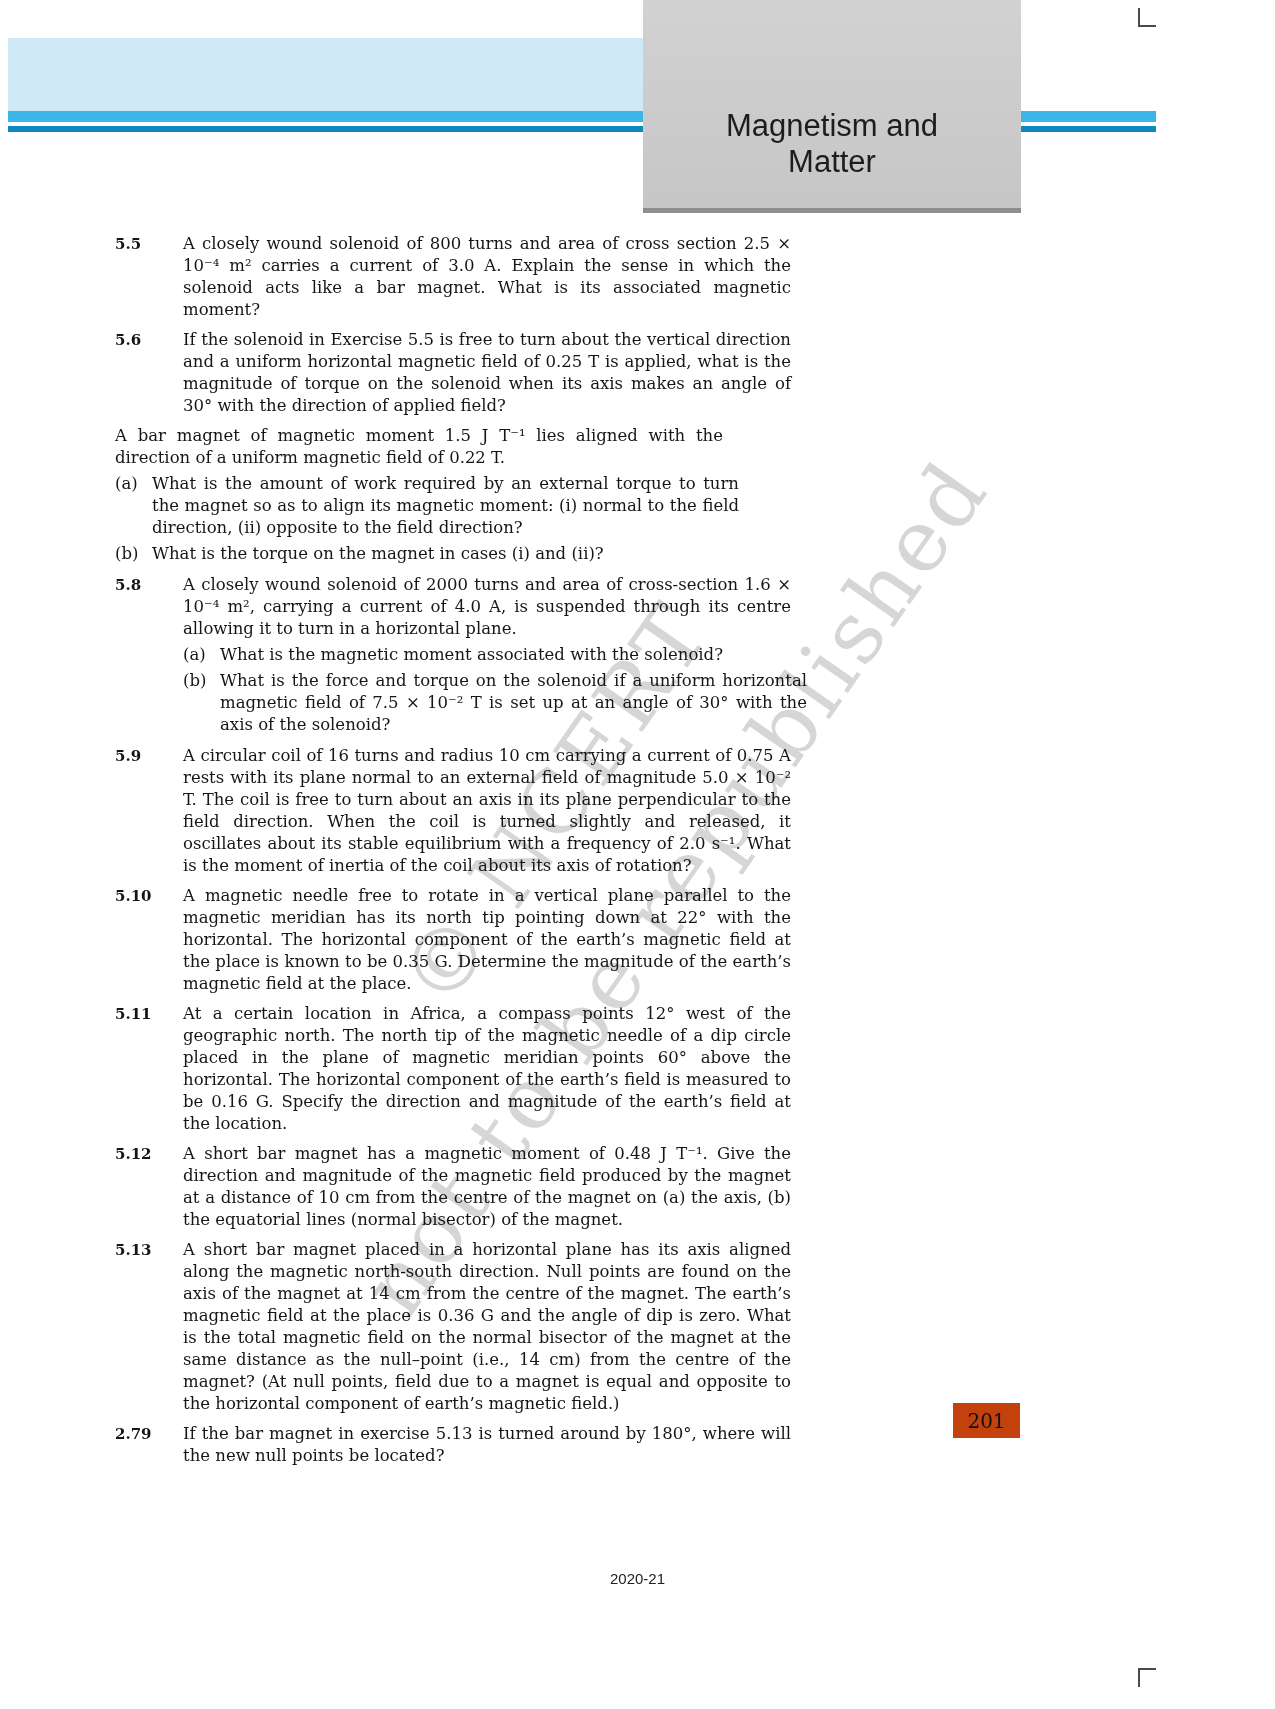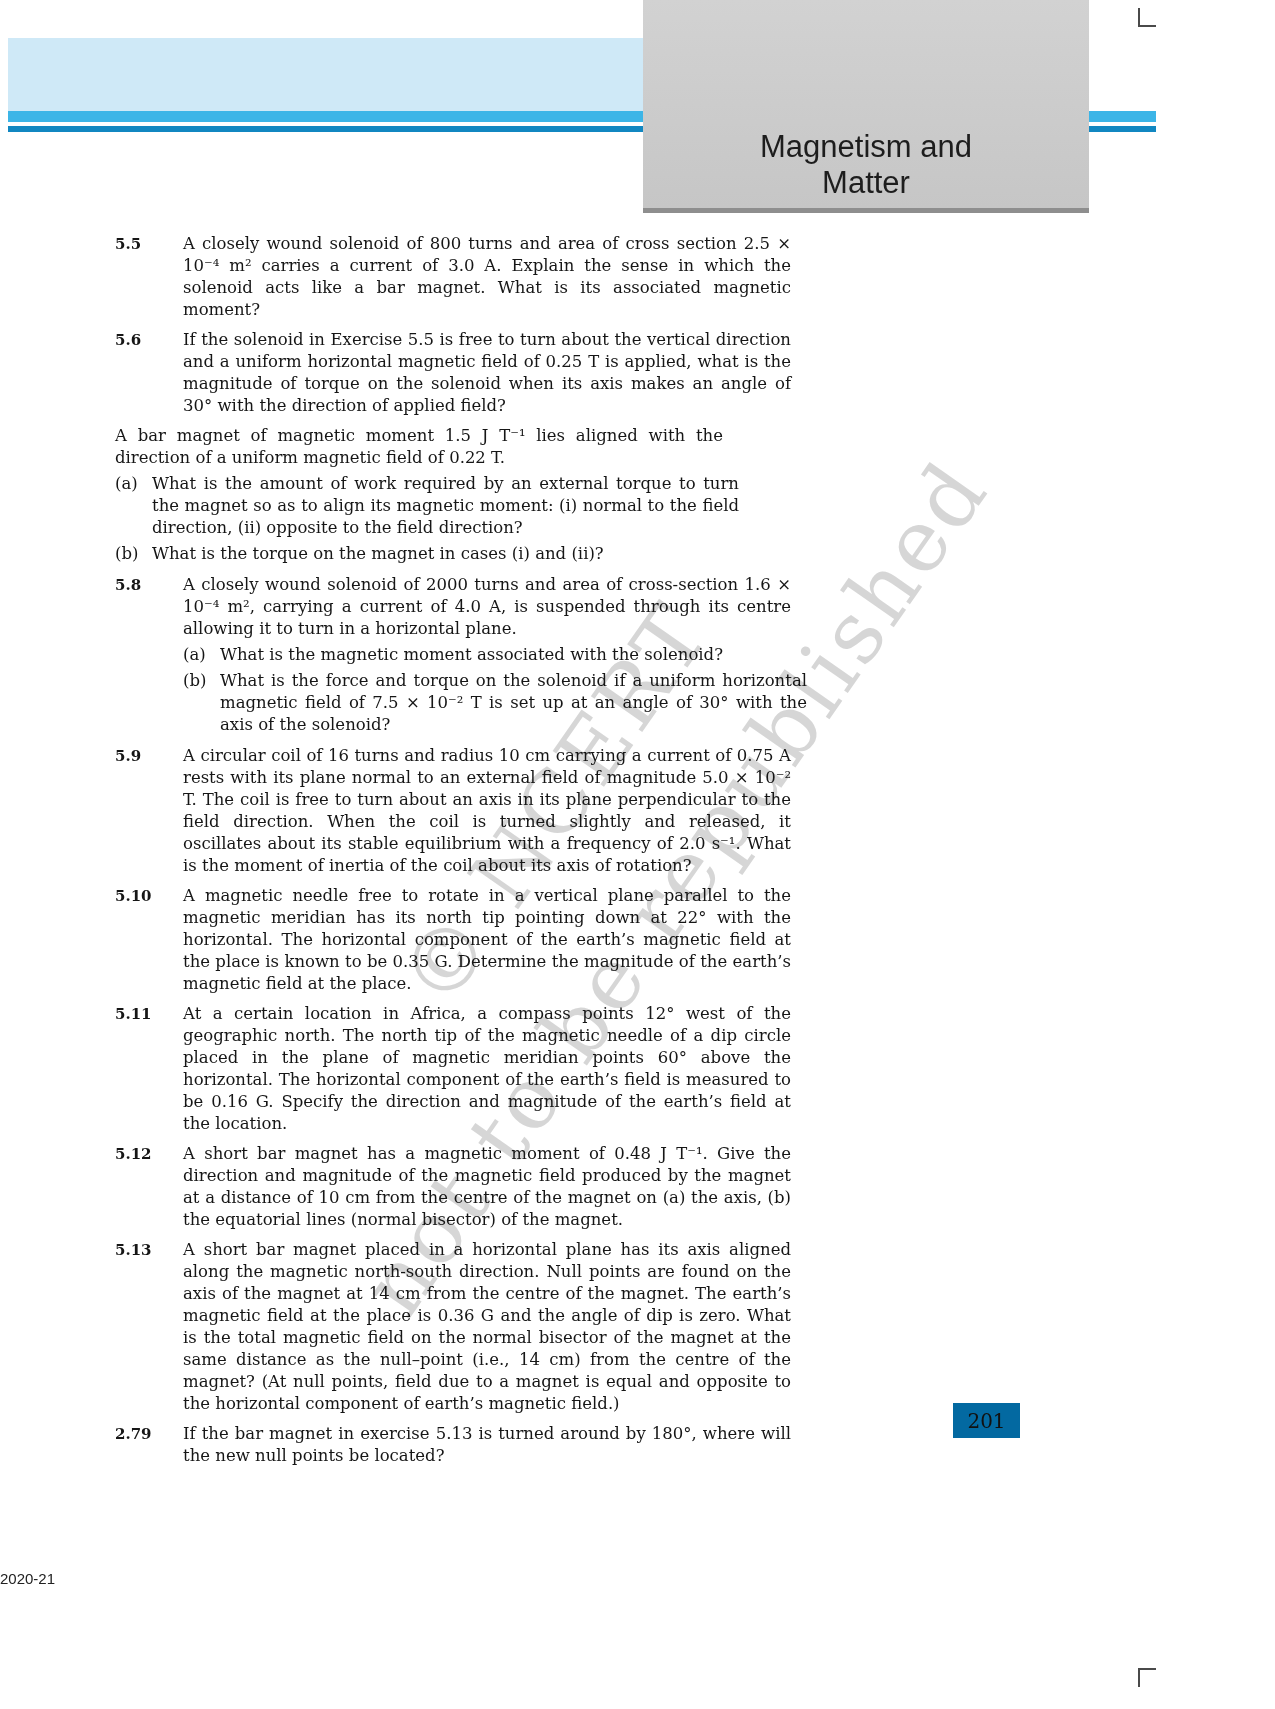--- a/index.html
+++ b/index.html
@@ -26,27 +26,27 @@
     z-index: 1;
   }
   .stripe-2 {
     position: absolute; left: 8px; top: 126px;
     width: 1148px; height: 6px;
     background: #1187c1;
     z-index: 1;
   }
   .title-box {
     position: absolute; left: 643px; top: 0;
-    width: 446px; height: 213px;
+    width: 378px; height: 213px;
     background: linear-gradient(180deg, #d2d2d2 0%, #c6c6c6 100%);
     border-bottom: 5px solid #8e8e8e;
     box-sizing: border-box;
     display: flex; flex-direction: column;
     justify-content: flex-end; align-items: center;
-    padding-bottom: 6px;
+    padding-bottom: 27px;
     z-index: 2;
   }
   .page-title {
     font-family: "Liberation Sans", sans-serif;
     font-size: 31px; line-height: 1.18;
     color: #1d1d1d; text-align: center;
   }
 
   
   .watermark {
@@ -81,28 +81,28 @@
     text-align: justify;
   }
   .ex-main { margin: 0 16px 3px 0; }
   .ex-sub { position: relative; padding-left: 37px; margin: 4px 0; }
   .sub-label { position: absolute; left: 0; top: 0; }
 
   
   .page-badge {
     position: absolute; left: 953px; top: 1403px;
     width: 67px; height: 35px;
-    background: #0369a1;
+    background: #c2410c;
     display: flex; align-items: center; justify-content: center;
     font-size: 20px; color: #111;
     z-index: 3;
   }
   .footer {
     position: absolute; left: 0; top: 1570px;
-    width: 1275px; 
+    width: 1275px; text-align: center;
     font-family: "Liberation Sans", sans-serif;
     font-size: 15px; color: #222;
     z-index: 3;
   }
 
   
   .crop-tr {
     position: absolute; left: 1138px; top: 8px;
     width: 16px; height: 17px;
     border-left: 2px solid #4a4a4a;

